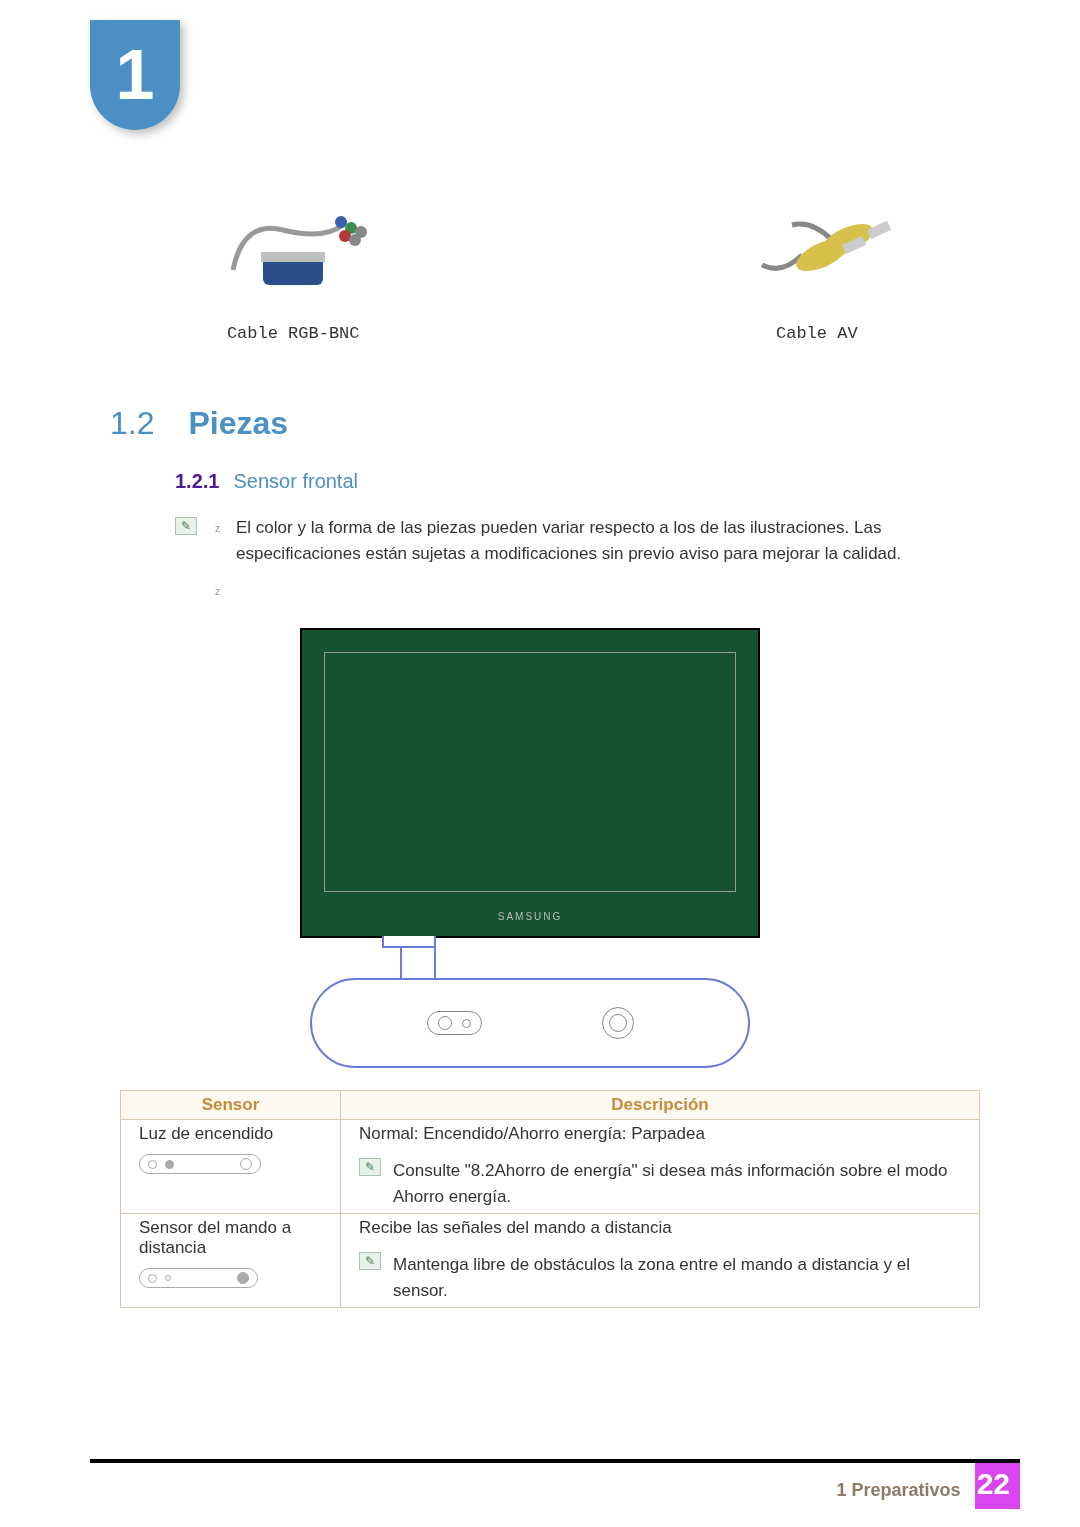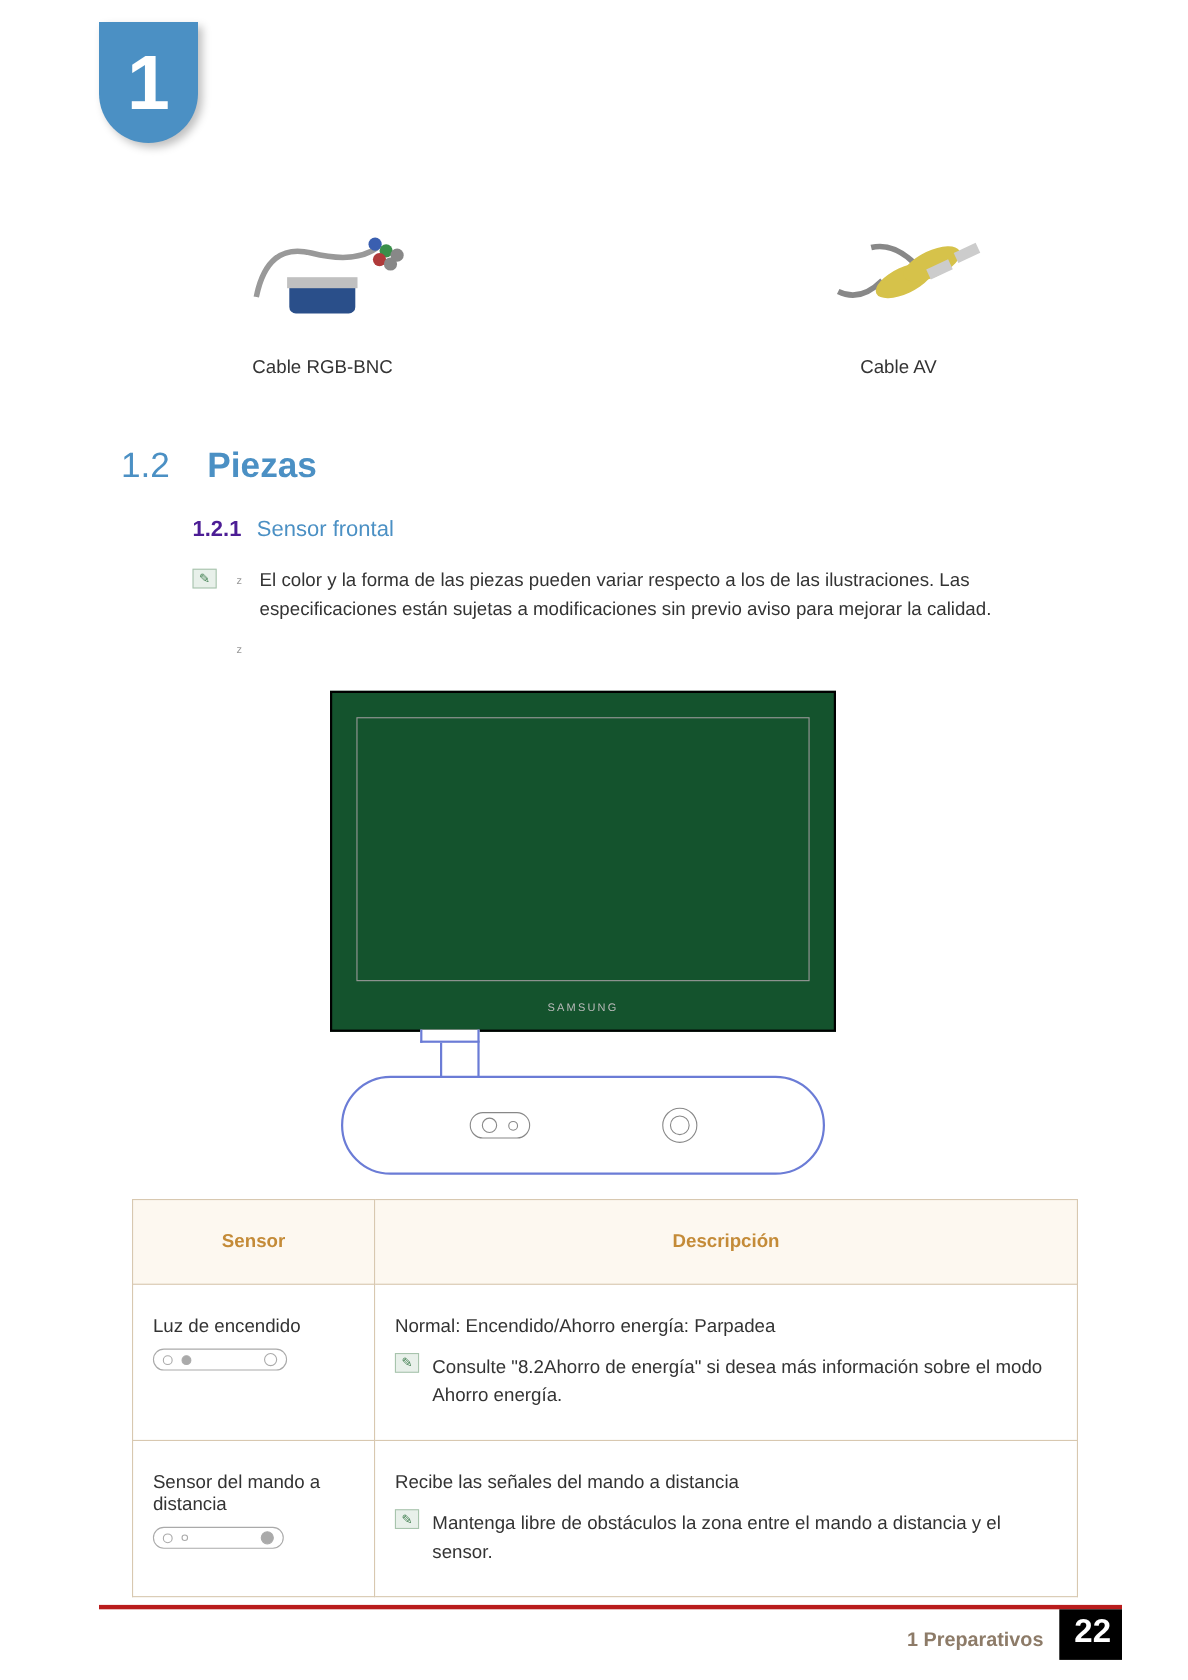--- a/index.html
+++ b/index.html
@@ -39,21 +39,21 @@
     position: absolute;
     top: 190px; left: 170px; right: 140px;
     display: flex; justify-content: space-between; align-items: flex-end;
   }
   .cable-item { text-align: center; width: 32%; }
   .cable-img {
     height: 120px;
     display: flex; align-items: center; justify-content: center;
     margin-bottom: 14px;
   }
-  .cable-caption { font-size: 17px; color: #333; }
+  .cable-caption { font-size: 17px; color: #333; font-family: Liberation Mono, monospace; }
 
   
   .section-row {
     position: absolute; top: 405px; left: 110px;
     display: flex; align-items: baseline; gap: 34px;
   }
   .section-num { color: #4b90c4; font-size: 32px; }
   .section-title { color: #4b90c4; font-size: 32px; font-weight: bold; }
 
   .subsection-row {
@@ -130,21 +130,21 @@
   .dot.single { width: 18px; height: 18px; border: 1.5px solid #888; border-radius: 50%; }
 
   
   .sensor-table {
     position: absolute; top: 1090px; left: 120px; right: 100px;
     border-collapse: collapse;
     font-size: 17px;
   }
   .sensor-table th, .sensor-table td {
     border: 1px solid #d8c8b0;
-    padding: 28px 18px;
+    padding: 4px 18px;
     vertical-align: top;
     text-align: left;
   }
   .sensor-table th {
     background: #fdf8f0;
     color: #c48b38;
     font-weight: bold;
     text-align: center;
   }
   .sensor-table th:first-child, .sensor-table td:first-child { width: 220px; }
@@ -164,29 +164,29 @@
     border: 1px solid #aaa; border-radius: 14px;
     padding: 3px 8px;
   }
   .mdot { width: 9px; height: 9px; border: 1px solid #aaa; border-radius: 50%; }
   .mdot.fill { background: #aaa; }
   .mdot.big { width: 12px; height: 12px; }
 
   
   .footer {
     position: absolute; bottom: 18px; left: 90px; right: 60px;
-    border-top: 4px solid #b91c1c;
+    border-top: 4px solid #000000;
     display: flex; justify-content: flex-end; align-items: center; gap: 14px;
     padding-top: 0;
   }
   .footer-title { color: #8d7b68; font-weight: bold; font-size: 18px; padding-top: 8px; }
   .footer-page {
-    color: #fff; background: #000000;
+    color: #fff; background: #d946ef;
     font-size: 30px; font-weight: bold;
-    padding: 4px 10px 8px 14px;
+    padding: 4px 10px 8px 2px;
   }
 </style>
 </head>
 <body>
 
 <div class="page">
 
   <div class="chapter-badge">
     <span>1</span>
   </div>

